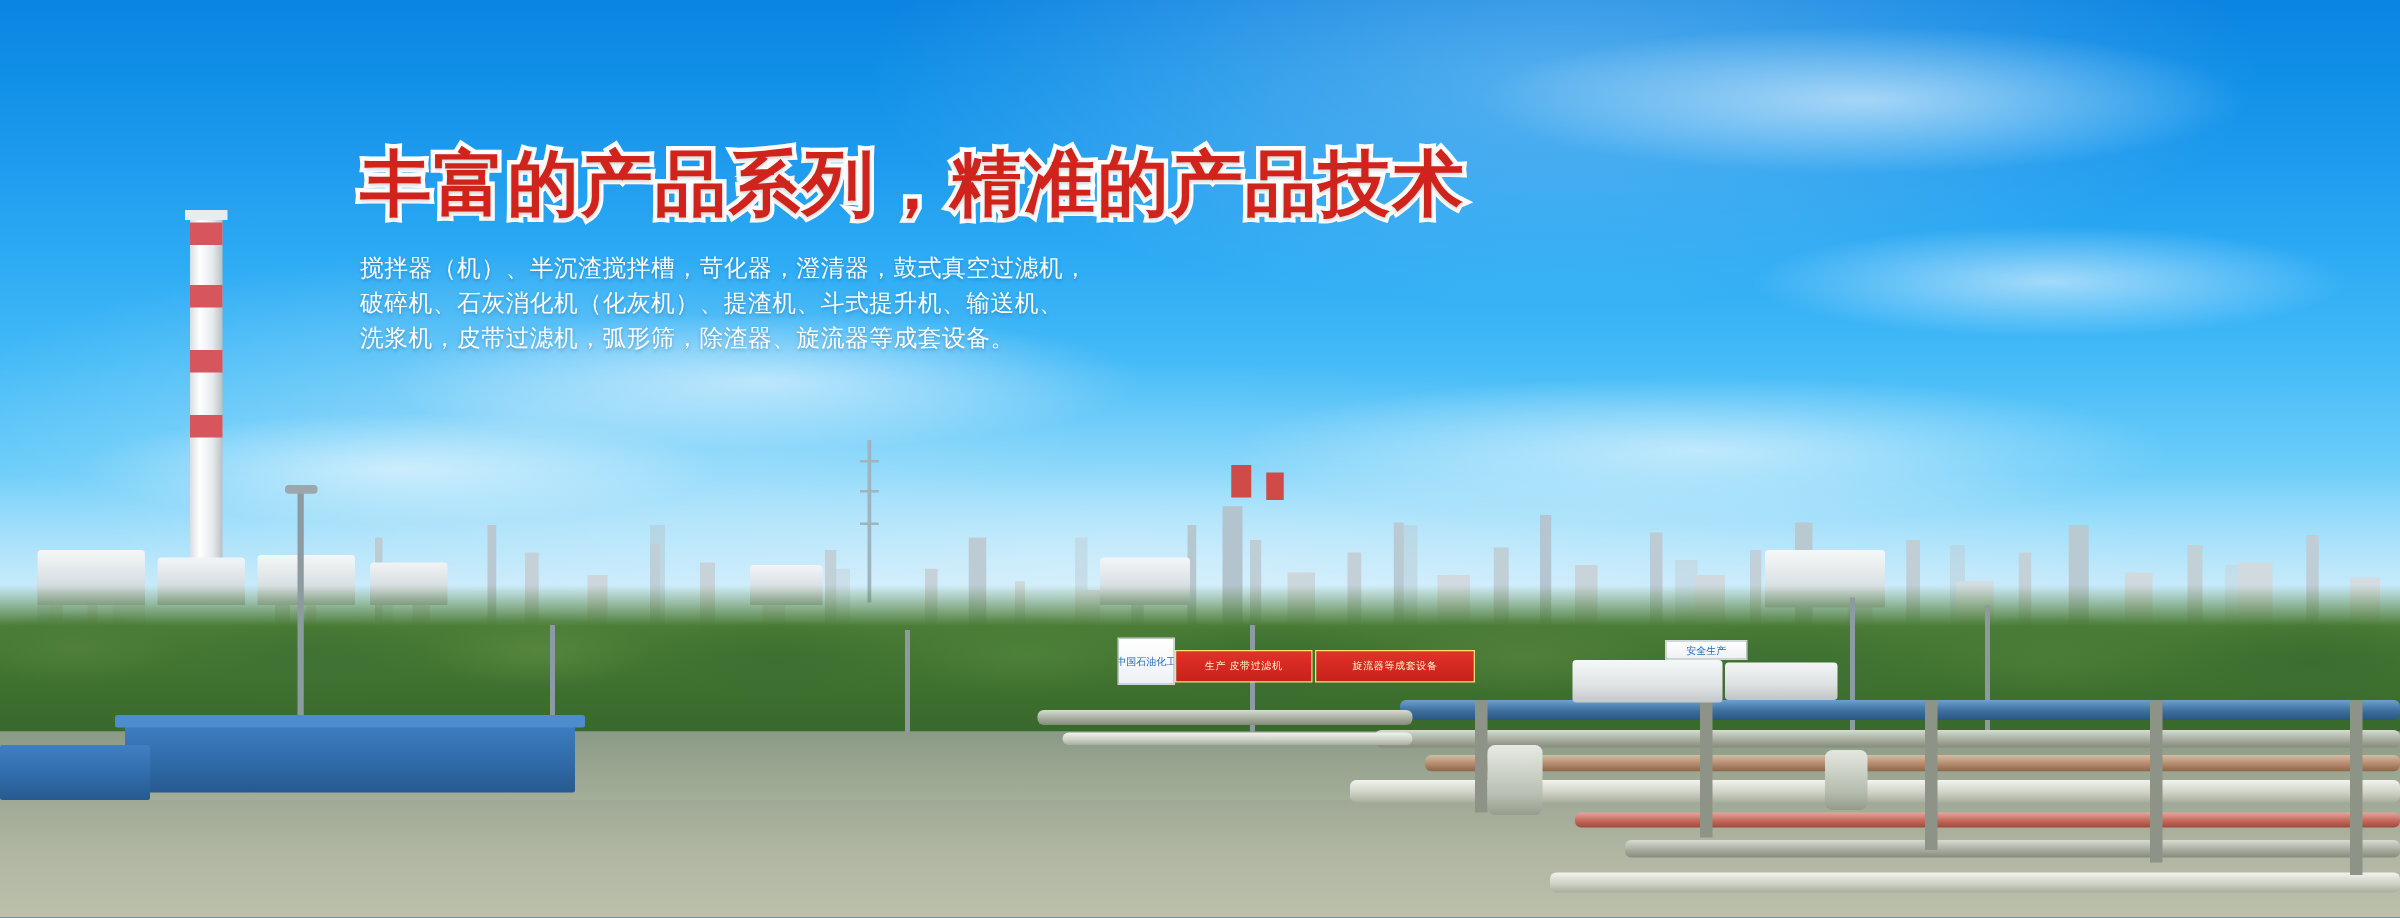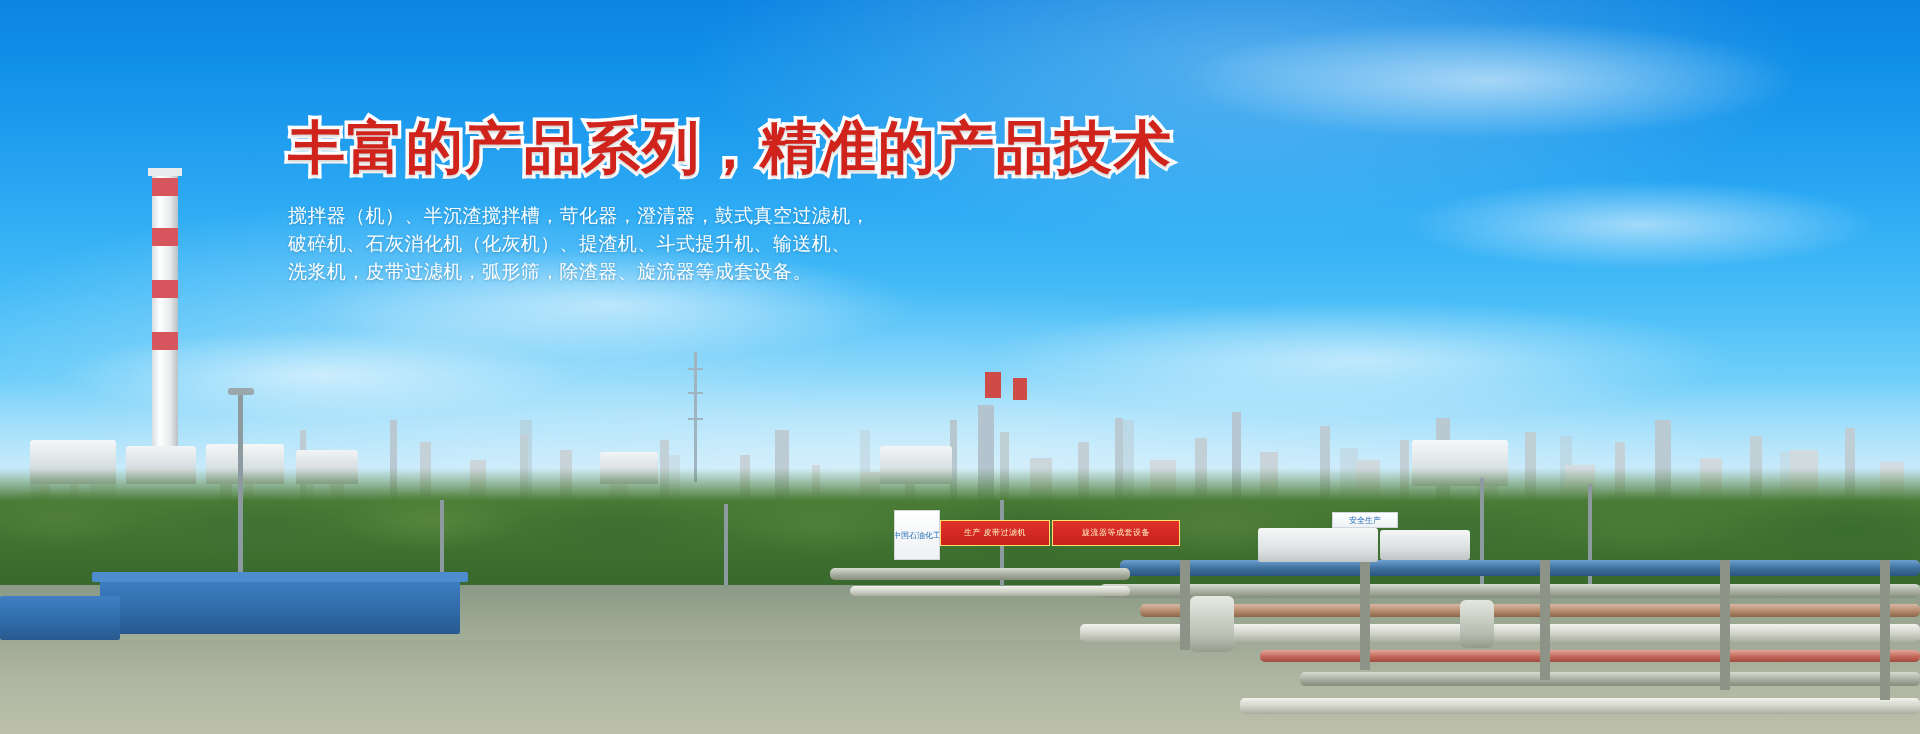--- a/index.html
+++ b/index.html
@@ -280,21 +280,21 @@
 
   <div class="tank" style="left:1190px;top:596px;width:44px;height:56px;background:linear-gradient(180deg,#e7eae3,#b9bfb2 70%,#979d8d);border-radius:6px;"></div>
   <div class="tank" style="left:1460px;top:600px;width:34px;height:48px;background:linear-gradient(180deg,#e4e7e0,#b6bcaf 70%,#949a8a);border-radius:6px;"></div>
 
   <div class="sign" style="left:940px;top:520px;width:110px;height:26px;">
     <span>生产 皮带过滤机</span>
   </div>
   <div class="sign" style="left:1052px;top:520px;width:128px;height:26px;">
     <span>旋流器等成套设备</span>
   </div>
-  <div class="sign-white" style="left:894px;top:510px;width:46px;height:50px;">
+  <div class="sign-white" style="left:894px;top:510px;width:46px;height:38px;">
     <span>中国石油化工</span>
   </div>
   <div class="sign-white" style="left:1296px;top:512px;width:66px;height:16px;margin-left:36px;">
     <span>安全生产</span>
   </div>
 
   <div style="position:absolute;left:1258px;top:528px;width:120px;height:34px;background:linear-gradient(180deg,#f6f8f8,#dfe3e4 60%,#c2c7c8);border-radius:3px;"></div>
   <div style="position:absolute;left:1380px;top:530px;width:90px;height:30px;background:linear-gradient(180deg,#f4f6f6,#dce0e1 60%,#bfc4c5);border-radius:3px;"></div>
 
   <div class="copy">

